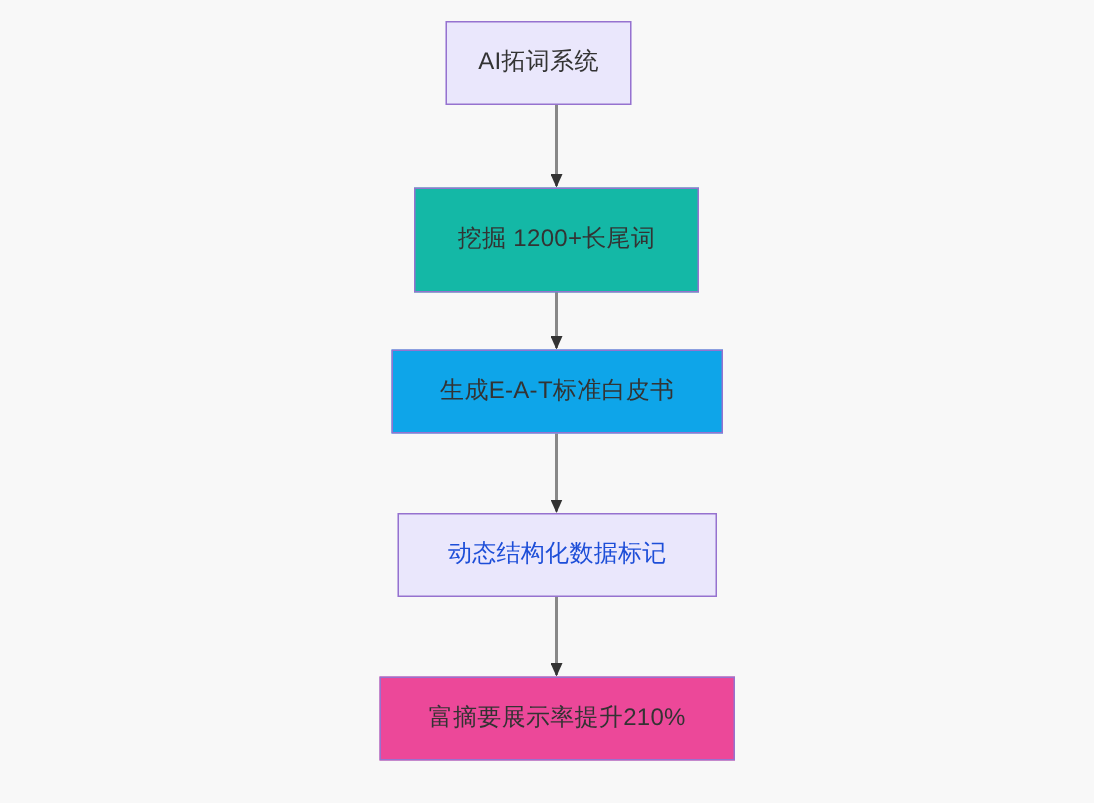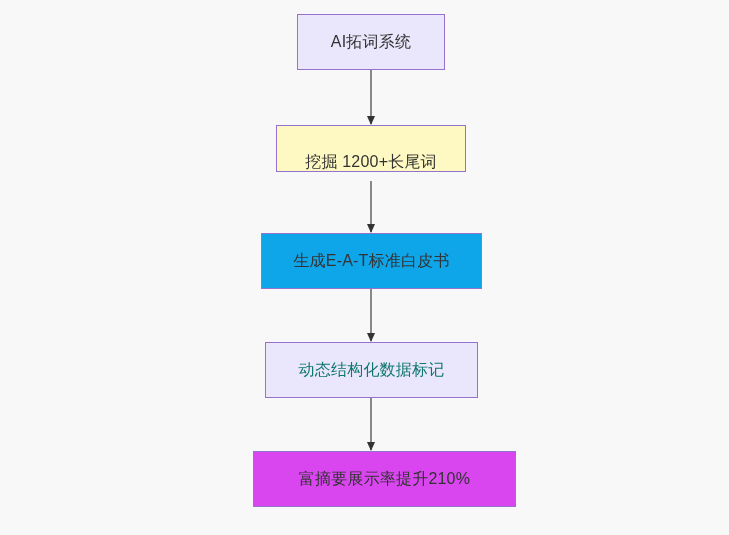--- a/index.html
+++ b/index.html
@@ -58,30 +58,30 @@
     </defs>
     <g id="edges-group">
         <line x1="371" y1="70" x2="371" y2="124" stroke="#888888" stroke-width="2" marker-end="url(#arrowhead)"></line>
         <line x1="371" y1="181" x2="371" y2="232" stroke="#888888" stroke-width="2" marker-end="url(#arrowhead)"></line>
         <line x1="371" y1="289" x2="371" y2="341" stroke="#888888" stroke-width="2" marker-end="url(#arrowhead)"></line>
         <line x1="371" y1="398" x2="371" y2="450" stroke="#888888" stroke-width="2" marker-end="url(#arrowhead)"></line>
       </g>
   </svg>
 
   <div id="nodes-group">
-      <div class="node" style="left: 297px; top: 14px; width: 148px; height: 56px; background: rgb(234, 231, 252); border-color: rgb(150, 114, 207);">
+      <div class="node" style="left: 297px; top: 14px; width: 124px; height: 56px; background: rgb(234, 231, 252); border-color: rgb(150, 114, 207);">
         <span class="node-label" style="color: rgb(51, 51, 51);">AI拓词系统</span>
       </div>
-      <div class="node" style="left: 276px; top: 125px; width: 190px; height: 47px; background: #fef9c3; border-color: rgb(150, 114, 207); align-items: flex-end;">
+      <div class="node" style="left: 276px; top: 125px; width: 190px; height: 70px; background: #14b8a6; border-color: rgb(150, 114, 207);">
         <span class="node-label" style="color: rgb(51, 51, 51);">挖掘 1200+长尾词</span>
       </div>
       <div class="node" style="left: 261px; top: 233px; width: 221px; height: 56px; background: #0ea5e9; border-color: rgb(150, 114, 207);">
         <span class="node-label" style="color: rgb(51, 51, 51);">生成E-A-T标准白皮书</span>
       </div>
       <div class="node" style="left: 265px; top: 342px; width: 213px; height: 56px; background: rgb(234, 231, 252); border-color: rgb(150, 114, 207);">
-        <span class="node-label" style="color: #0f766e;">动态结构化数据标记</span>
+        <span class="node-label" style="color: #1d4ed8;">动态结构化数据标记</span>
       </div>
-      <div class="node" style="left: 253px; top: 451px; width: 263px; height: 56px; background: #d946ef; border-color: rgb(150, 114, 207);">
+      <div class="node" style="left: 253px; top: 451px; width: 237px; height: 56px; background: #ec4899; border-color: rgb(150, 114, 207);">
         <span class="node-label" style="color: rgb(51, 51, 51);">富摘要展示率提升210%</span>
       </div>
     </div>
 
 </div>
 
 </body></html>

